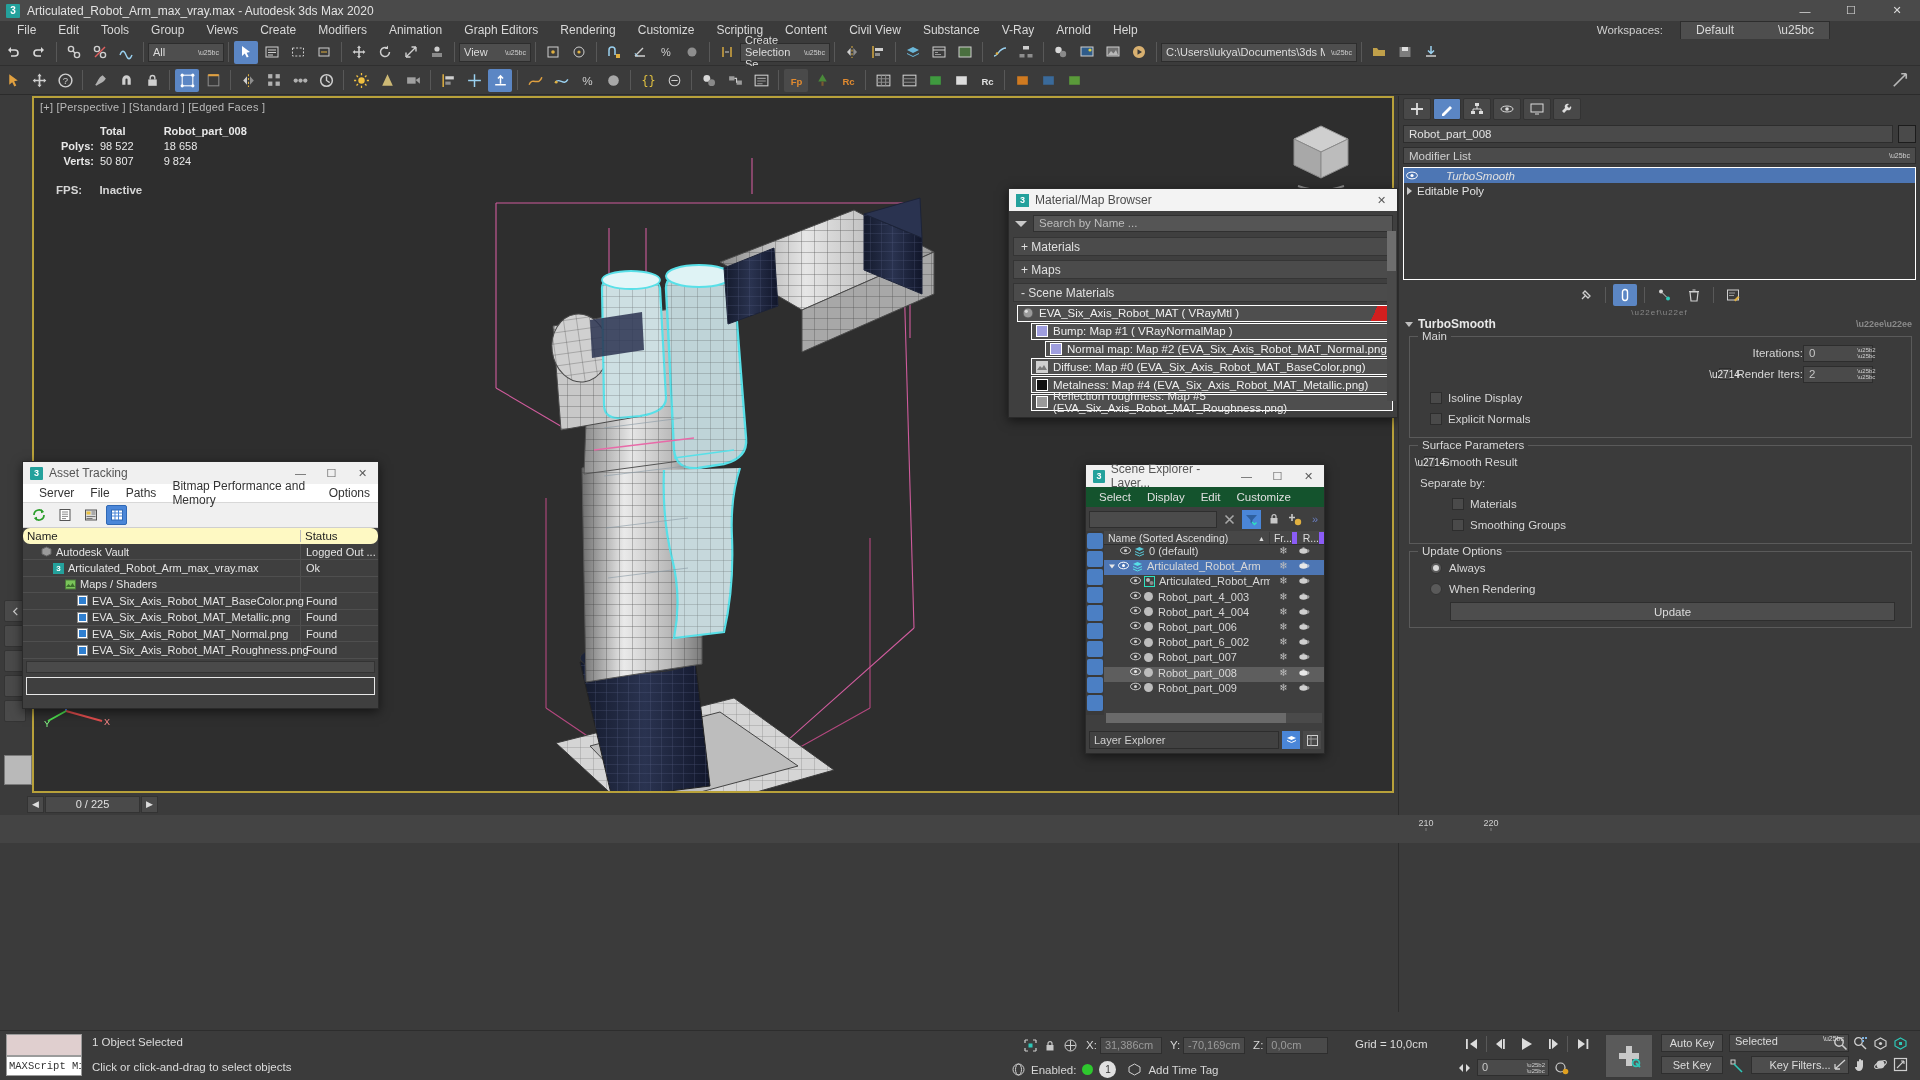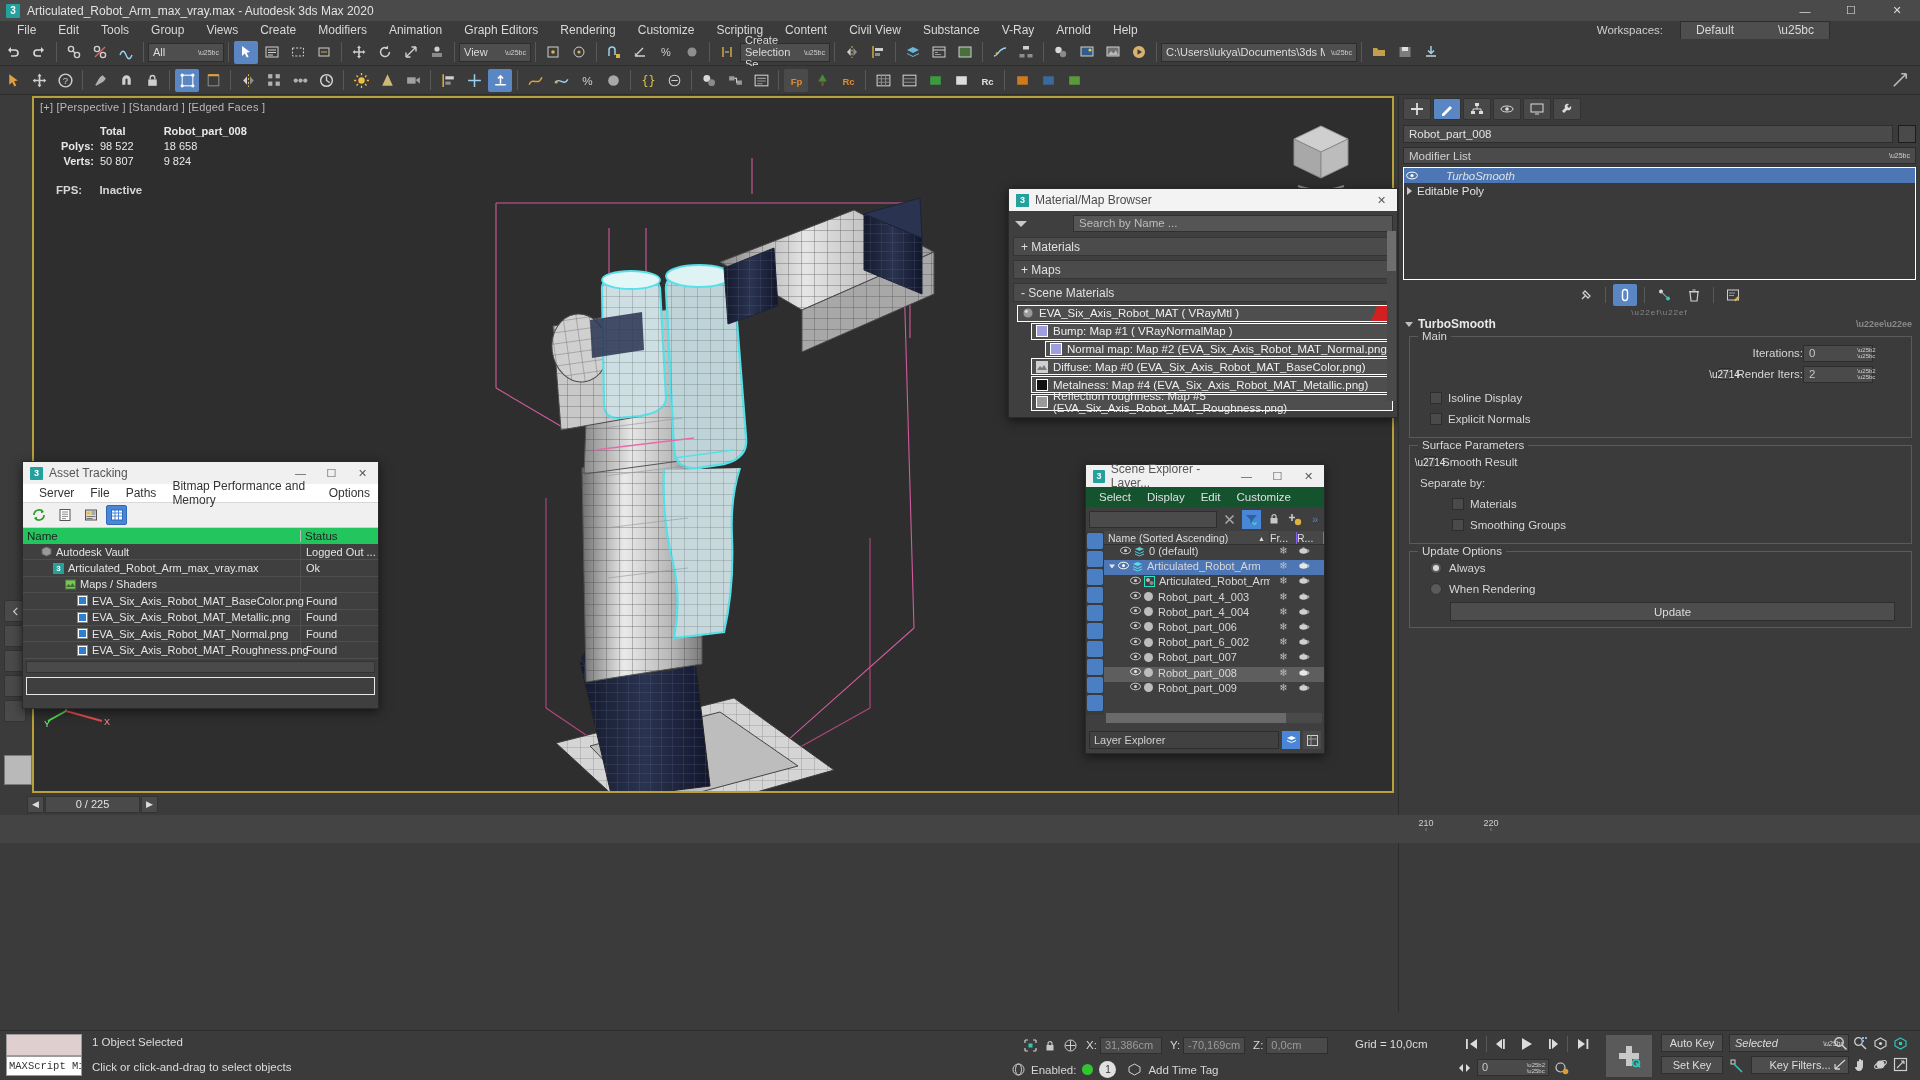--- a/index.html
+++ b/index.html
@@ -78,36 +78,36 @@
   .winmenu span { font-size:12px; padding:0 8px; }
 
   
   #assetTracking { left:22px; top:461px; width:357px; height:248px; }
   #at-tools { height:25px; background:#f0f0f0; display:flex; align-items:center; padding-left:5px;
               border-bottom:1px solid #cfcfcf; }
   #at-tools .ab { width:21px;height:20px;margin-right:5px;display:flex;align-items:center;justify-content:center;
                   border-radius:2px;}
   #at-tools .ab.sel { background:#4a86d8; border:1px solid #2f68b5; }
   #at-body { background:#3f3f3f; }
-  .at-hdrrow { display:flex; height:16px; background:#22c55e; color:#222; font-size:11.5px; align-items:center;}
+  .at-hdrrow { display:flex; height:16px; background:#fef9c3; color:#222; font-size:11.5px; align-items:center;border-radius:7px;}
   .at-hdrrow .c1 { width:278px; padding-left:4px; border-right:1px solid #bdbdbd; }
   .at-hdrrow .c2 { flex:1; padding-left:4px; }
   .at-row { display:flex; height:16.4px; font-size:11px; color:#e4e4e4; align-items:center;
             border-bottom:1px solid #4f4f4f; }
   .at-row .c1 { width:278px; display:flex; align-items:center; border-right:1px solid #4f4f4f; height:100%; }
   .at-row .c2 { flex:1; padding-left:5px; }
   .at-row .fico { width:11px; height:11px; margin-right:4px; flex:none; }
   #at-scroll { height:12px; background:#4a4a4a; border:1px solid #333; margin:2px 3px; }
   #at-bottom { height:24px; background:#3f3f3f; padding:2px 3px; }
   #at-bottom .fld { height:18px; background:#3f3f3f; border:1px solid #e8e8e8; }
 
   
   #matBrowser { left:1008px; top:188px; width:390px; height:230px; background:#3f3f3f;}
   #mb-title { height:22px; background:#f3f3f3; display:flex; align-items:center; color:#4b4b4b; }
-  #mb-search { height:19px; margin:3px 4px 0 4px; display:flex; align-items:center;gap:40px; }
+  #mb-search { height:19px; margin:3px 4px 0 4px; display:flex; align-items:center; }
   #mb-search .tri { width:0;height:0;border-left:6px solid transparent;border-right:6px solid transparent;
                     border-top:6px solid #c9c9c9; margin:0 6px 0 2px; }
   #mb-search .fld { flex:1; height:17px; background:#555; border:1px solid #303030; color:#bdbdbd;
                     font-size:11.5px; padding-left:5px; line-height:15px; }
   .mb-sec { height:19px; margin:4px 4px 0 4px; background:#4b4b4b; border:1px solid #353535;
             display:flex; align-items:center; padding-left:7px; font-size:12px; color:#e0e0e0; }
   #mb-tree { margin:3px 4px 0 8px; }
   .mb-node { height:16.8px; display:flex; align-items:center; font-size:11.5px; color:#eee;
              border:1px solid #fff; background:#4e4e4e; margin-bottom:1px; position:relative;}
   .mb-node .sw { width:12px;height:12px; margin:0 5px 0 4px; flex:none; }
@@ -122,21 +122,21 @@
   #se-tools .sfld { width:128px; height:17px; background:#4b4b4b; border:1px solid #2e2e2e; }
   #se-tools .sb { width:19px;height:19px;margin-left:3px;display:flex;align-items:center;justify-content:center;}
   #se-tools .sb.on { background:#4a86d8; }
   #se-left { position:absolute; left:0; top:66px; width:18px; bottom:38px; background:#3a3a3a; }
   #se-left div { width:16px; height:16px; margin:2px 1px; background:#4b7fc4; border-radius:2px; }
   #se-table { position:absolute; left:18px; top:66px; right:0; height:176px; }
   .se-hdr { display:flex; height:14px; background:#474747; border-bottom:1px solid #2f2f2f;
             font-size:10.5px; color:#ddd; align-items:center; }
   .se-hdr .n { flex:1; padding-left:4px; border-right:1px solid #3a3a3a; position:relative;}
   .se-hdr .n .sortarrow{ position:absolute; right:4px; top:3px; font-size:7px;}
-  .se-hdr .f,.se-hdr .r { width:27px; text-align:left; border-right:1px solid #8b5cf6; }
+  .se-hdr .f,.se-hdr .r { width:27px; text-align:right; border-right:5px solid #8b5cf6; }
   .se-row { display:flex; height:15.2px; font-size:11px; color:#d7d7d7; align-items:flex-start; }
   .se-row.sel { background:#4d76b4; }
   .se-row.hl { background:#5e5e5e; }
   .se-row .n { flex:1; display:flex; align-items:center; overflow:hidden; white-space:nowrap;}
   .se-row .f,.se-row .r { width:27px; text-align:center; font-size:10px; color:#bdbdbd; }
   .se-row .eye { width:11px;height:11px;margin-right:3px;flex:none;}
   .se-row .dot { width:9px;height:9px;border-radius:50%;background:#bdbdbd;margin-right:5px;flex:none;}
   .se-row .layerico { width:11px;height:11px;margin-right:4px;flex:none;}
   #se-hscroll { position:absolute; left:20px; right:2px; bottom:30px; height:10px; background:#4a4a4a;}
   #se-hscroll .th { width:180px; height:10px; background:#6a6a6a; }
@@ -1733,21 +1733,21 @@
   <div class="abs" style="left:1605px;top:3px;width:48px;height:44px;background:#5a5a5a;border:1px solid #3a3a3a;display:flex;align-items:center;justify-content:center;">
     <svg width="28" height="28" viewBox="0 0 28 28">
         <path d="M11 4h6v7h7v6h-7v7h-6v-7H4v-6h7z" fill="#c8c8c8"></path>
         <circle cx="21" cy="21" r="3.4" fill="none" stroke="#2ec8b8" stroke-width="1.8"></circle>
         <path d="M21 21 25 25" stroke="#2ec8b8" stroke-width="1.8"></path>
       </svg>
   </div>
 
   <div id="keyctrl">
     <div class="kbtn" style="position:absolute;left:56px;top:1px;width:62px;">Auto Key</div>
-    <div style="position:absolute;left:124px;top:1px;width:120px;height:18px;background:#4a4a4a;border:1px solid #2e2e2e;display:flex;align-items:center;padding-left:5px;font-size:11px;color:#dcdcdc;font-style:italic;">
+    <div style="position:absolute;left:124px;top:1px;width:120px;height:18px;background:#4a4a4a;border:1px solid #2e2e2e;display:flex;padding-left:5px;font-size:11px;color:#dcdcdc;">
       <span>Selected</span>
       <span style="margin-left:auto;font-size:7px;padding-right:4px;">\u25bc</span>
     </div>
     <div class="kbtn" style="position:absolute;left:56px;top:23px;width:62px;">Set Key</div>
     <div style="position:absolute;left:122px;top:24px;width:20px;height:17px;display:flex;align-items:center;justify-content:center;">
       <svg width="14" height="14" viewBox="0 0 14 14">
           <rect x="1" y="1" width="4" height="4" fill="none" stroke="#cfcfcf"></rect>
           <path d="M4 5 12 13" stroke="#2ec8b8" stroke-width="1.6"></path>
         </svg>
       </div>

